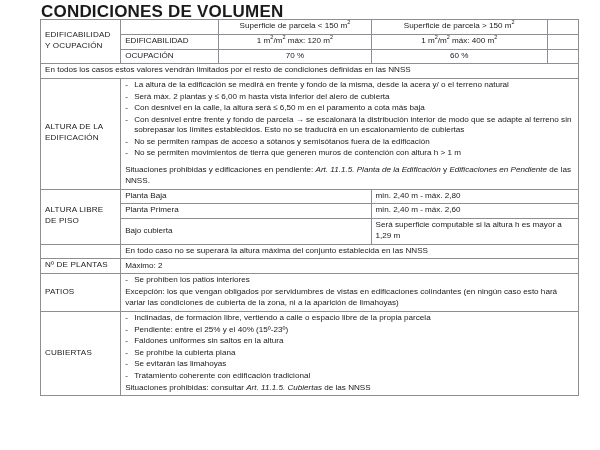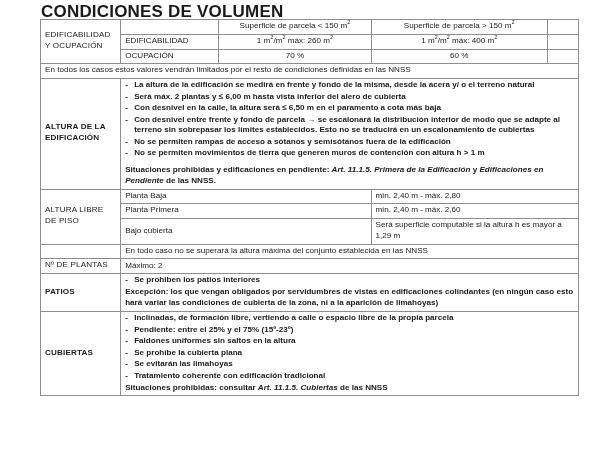--- a/index.html
+++ b/index.html
@@ -77,21 +77,21 @@
   }
   .bullets li.nodash { padding-left: 0; }
   .bullets li.nodash::before { content: ""; }
   .note {
     margin-top: 6px;
   }
   .note2 {
     margin-top: 1px;
   }
   i { font-style: italic; }
-  .cellpad { padding: 3px 5px 3px 6px; font-weight: bold; }
+  .cellpad { padding: 3px 5px 3px 6px; }
   .tight { padding: 1.5px 5px 1.5px 6px; }
   .blank { }
 </style>
 </head>
 <body>
 
 <div class="page">
 
   <div class="doc-title">CONDICIONES DE VOLUMEN</div>
 
@@ -116,21 +116,21 @@
         </td>
         <td class="ctr tight">
           <span>Superficie de parcela &gt; 150 m</span><sup>2</sup>
         </td>
         <td class="blank tight">&nbsp;</td>
       </tr>
 
       <tr>
         <td class="tight">EDIFICABILIDAD</td>
         <td class="ctr tight">
-          <span>1 m</span><sup>2</sup><span>/m</span><sup>2</sup><span> máx: 260 m</span><sup>2</sup>
+          <span>1 m</span><sup>2</sup><span>/m</span><sup>2</sup><span> máx: 120 m</span><sup>2</sup>
         </td>
         <td class="ctr tight">
           <span>1 m</span><sup>2</sup><span>/m</span><sup>2</sup><span> máx: 400 m</span><sup>2</sup>
         </td>
         <td class="blank tight">&nbsp;</td>
       </tr>
 
       <tr>
         <td class="tight">OCUPACIÓN</td>
         <td class="ctr tight">70 %</td>
@@ -151,21 +151,21 @@
         </td>
         <td colspan="4" class="cellpad top">
           <ul class="bullets">
             <li>La altura de la edificación se medirá en frente y fondo de la misma, desde la acera y/ o el terreno natural</li>
             <li>Será máx. 2 plantas y ≤ 6,00 m hasta vista inferior del alero de cubierta</li>
             <li>Con desnivel en la calle, la altura será ≤ 6,50 m en el paramento a cota más baja</li>
             <li>Con desnivel entre frente y fondo de parcela → se escalonará la distribución interior de modo que se adapte al terreno sin sobrepasar los límites establecidos. Esto no se traducirá en un escalonamiento de cubiertas</li>
             <li>No se permiten rampas de acceso a sótanos y semisótanos fuera de la edificación</li>
             <li>No se permiten movimientos de tierra que generen muros de contención con altura h &gt; 1 m</li>
           </ul>
-          <div class="note"><span>Situaciones prohibidas y edificaciones en pendiente: </span><i>Art. 11.1.5. Primera de la Edificación</i><span> y </span><i>Edificaciones en Pendiente</i><span> de las NNSS.</span></div>
+          <div class="note"><span>Situaciones prohibidas y edificaciones en pendiente: </span><i>Art. 11.1.5. Planta de la Edificación</i><span> y </span><i>Edificaciones en Pendiente</i><span> de las NNSS.</span></div>
         </td>
       </tr>
 
       <tr>
         <td rowspan="3" class="lbl tight mid">
           <div>ALTURA LIBRE</div>
           <div>DE PISO</div>
         </td>
         <td colspan="2" class="tight">Planta Baja</td>
         <td colspan="2" class="tight">min. 2,40 m - máx. 2,80</td>
@@ -197,21 +197,21 @@
             <li class="nodash">Excepción: los que vengan obligados por servidumbres de vistas en edificaciones colindantes (en ningún caso esto hará variar las condiciones de cubierta de la zona, ni a la aparición de limahoyas)</li>
           </ul>
         </td>
       </tr>
 
       <tr>
         <td class="lbl cellpad mid">CUBIERTAS</td>
         <td colspan="4" class="cellpad top">
           <ul class="bullets">
             <li>Inclinadas, de formación libre, vertiendo a calle o espacio libre de la propia parcela</li>
-            <li>Pendiente: entre el 25% y el 75% (15º-23º)</li>
+            <li>Pendiente: entre el 25% y el 40% (15º-23º)</li>
             <li>Faldones uniformes sin saltos en la altura</li>
             <li>Se prohíbe la cubierta plana</li>
             <li>Se evitarán las limahoyas</li>
             <li>Tratamiento coherente con edificación tradicional</li>
           </ul>
           <div class="note2"><span>Situaciones prohibidas: consultar </span><i>Art. 11.1.5. Cubiertas</i><span> de las NNSS</span></div>
         </td>
       </tr>
 
     </tbody>

